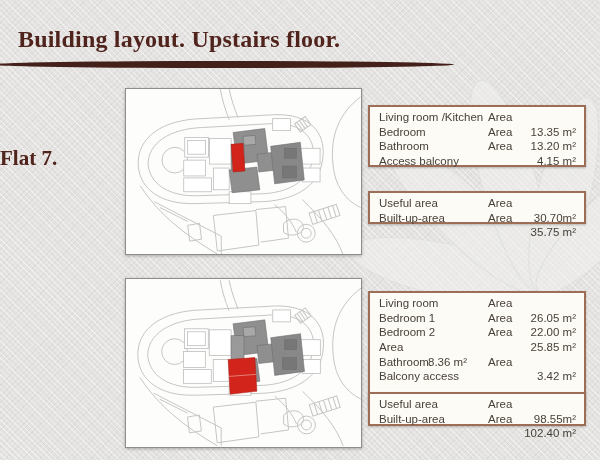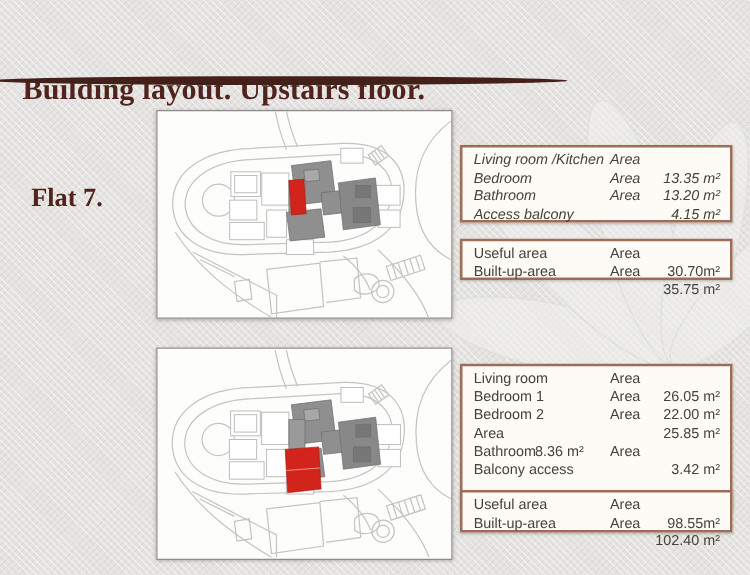--- a/index.html
+++ b/index.html
@@ -11,50 +11,50 @@
     position:relative;width:600px;height:460px;overflow:hidden;
     background-color:#e4e3e1;
     background-image:
       repeating-linear-gradient(45deg, rgba(255,255,255,0.45) 0 1px, rgba(255,255,255,0) 1px 4px),
       repeating-linear-gradient(135deg, rgba(110,110,108,0.07) 0 1px, rgba(0,0,0,0) 1px 4px);
   }
   .watermark{position:absolute;top:-6px;right:-34px;width:300px;height:330px;opacity:.55;pointer-events:none;}
   .page-title{
     position:absolute;left:18px;top:26px;
     font-family:"Liberation Serif",serif;font-weight:bold;
-    font-size:24px;color:#50241d;letter-spacing:.2px;white-space:nowrap;margin-top:33px;
+    font-size:24px;color:#50241d;letter-spacing:.2px;white-space:nowrap;
   }
   .title-rule{
     position:absolute;left:-8px;top:61px;width:462px;height:7px;
     background:#44201a;border-radius:50%;
   }
   .flat-label{
     position:absolute;left:0px;
     font-family:"Liberation Serif",serif;font-weight:bold;
-    font-size:21px;color:#50241d;padding-left:25px;
+    font-size:21px;color:#50241d;
   }
   #flat7-label{top:146px;}
   #flat8-label{top:339px;}
   .plan-panel{
     position:absolute;left:125px;width:237px;
     background:#fdfdfc;border:1px solid #8f8d8a;
     box-shadow:0 1px 3px rgba(60,55,50,.35);
     box-sizing:border-box;
   }
   #plan7{top:88px;height:167px;}
   #plan8{top:278px;height:170px;}
   .plan-panel svg{display:block;width:100%;height:100%;}
   .area-box{
     position:absolute;left:368px;width:218px;box-sizing:border-box;
     background:#fdfbf5;border:2px solid #9c6e58;
     box-shadow:0 1px 2px rgba(60,55,50,.3);
     padding:3px 8px 2px 9px;
     color:#474139;font-size:11.5px;
   }
-  #box-f7-rooms{top:116px;height:62px;font-style:italic;}
+  #box-f7-rooms{top:105px;height:62px;}
   #box-f7-summary{top:191px;height:33px;}
   #box-f8-rooms{top:291px;height:117px;}
   #box-f8-summary{top:392px;height:34px;}
   .trow{display:flex;align-items:baseline;height:14.7px;line-height:14.7px;white-space:nowrap;}
   .sum .trow{height:14.5px;line-height:14.5px;}
   .tname{flex:1;overflow:hidden;}
   .tarea{display:flex;width:88px;justify-content:space-between;flex-direction:column;}
   .avalue{text-align:right;}
 </style>
 </head>

